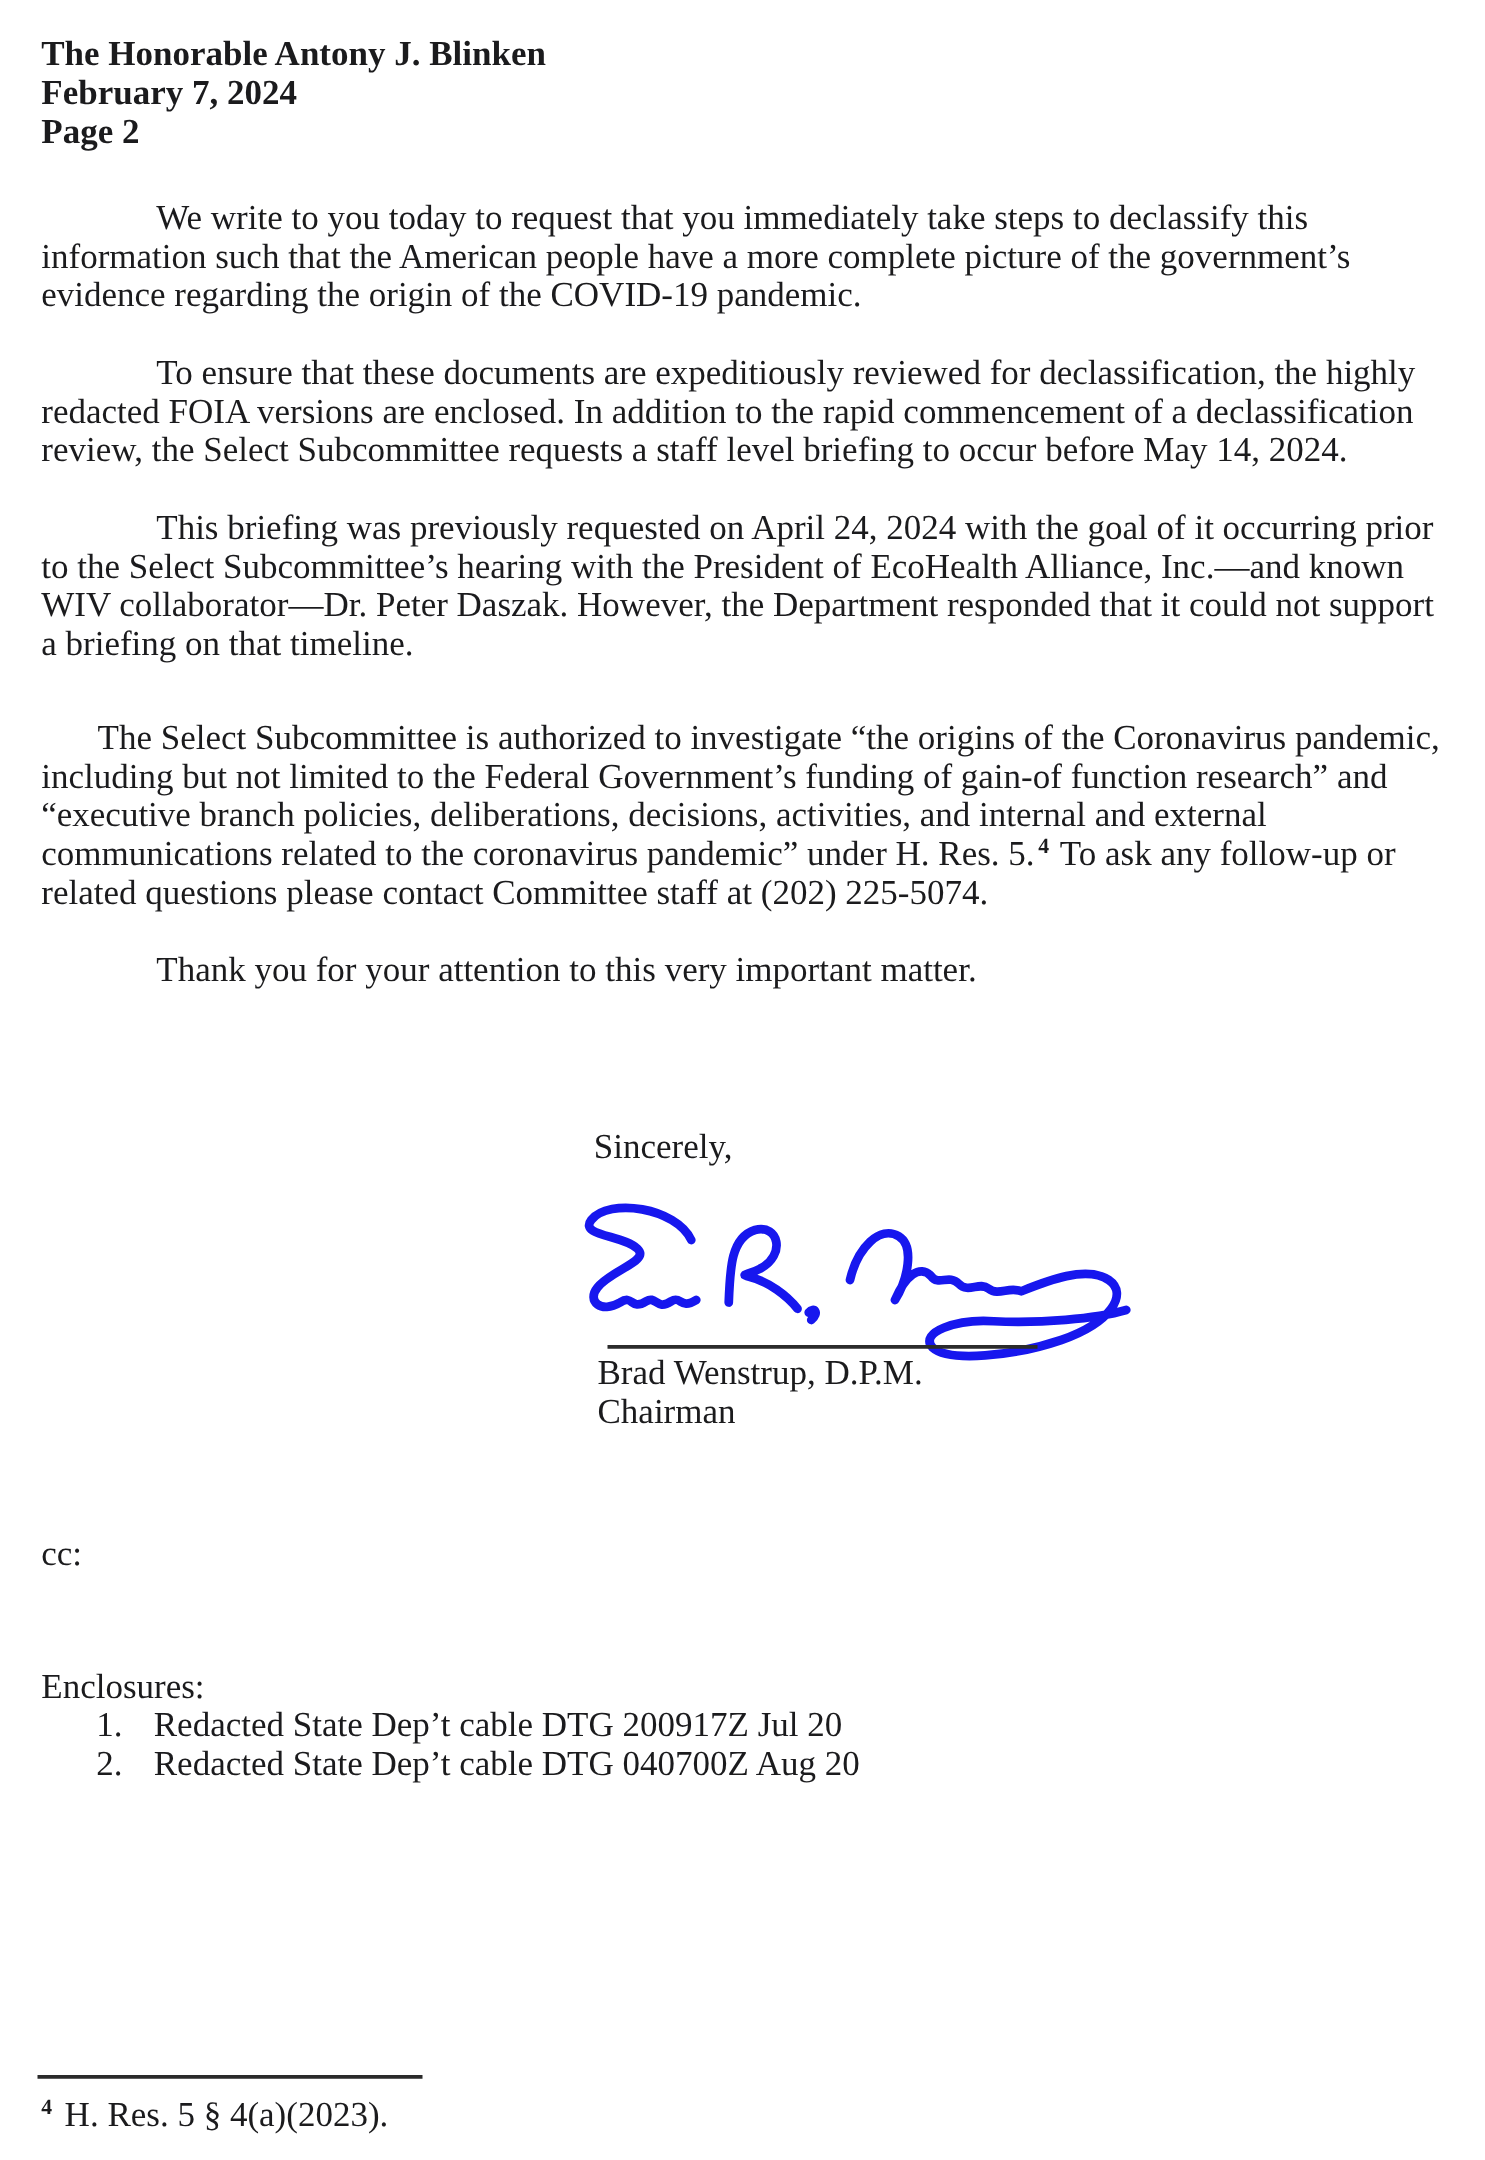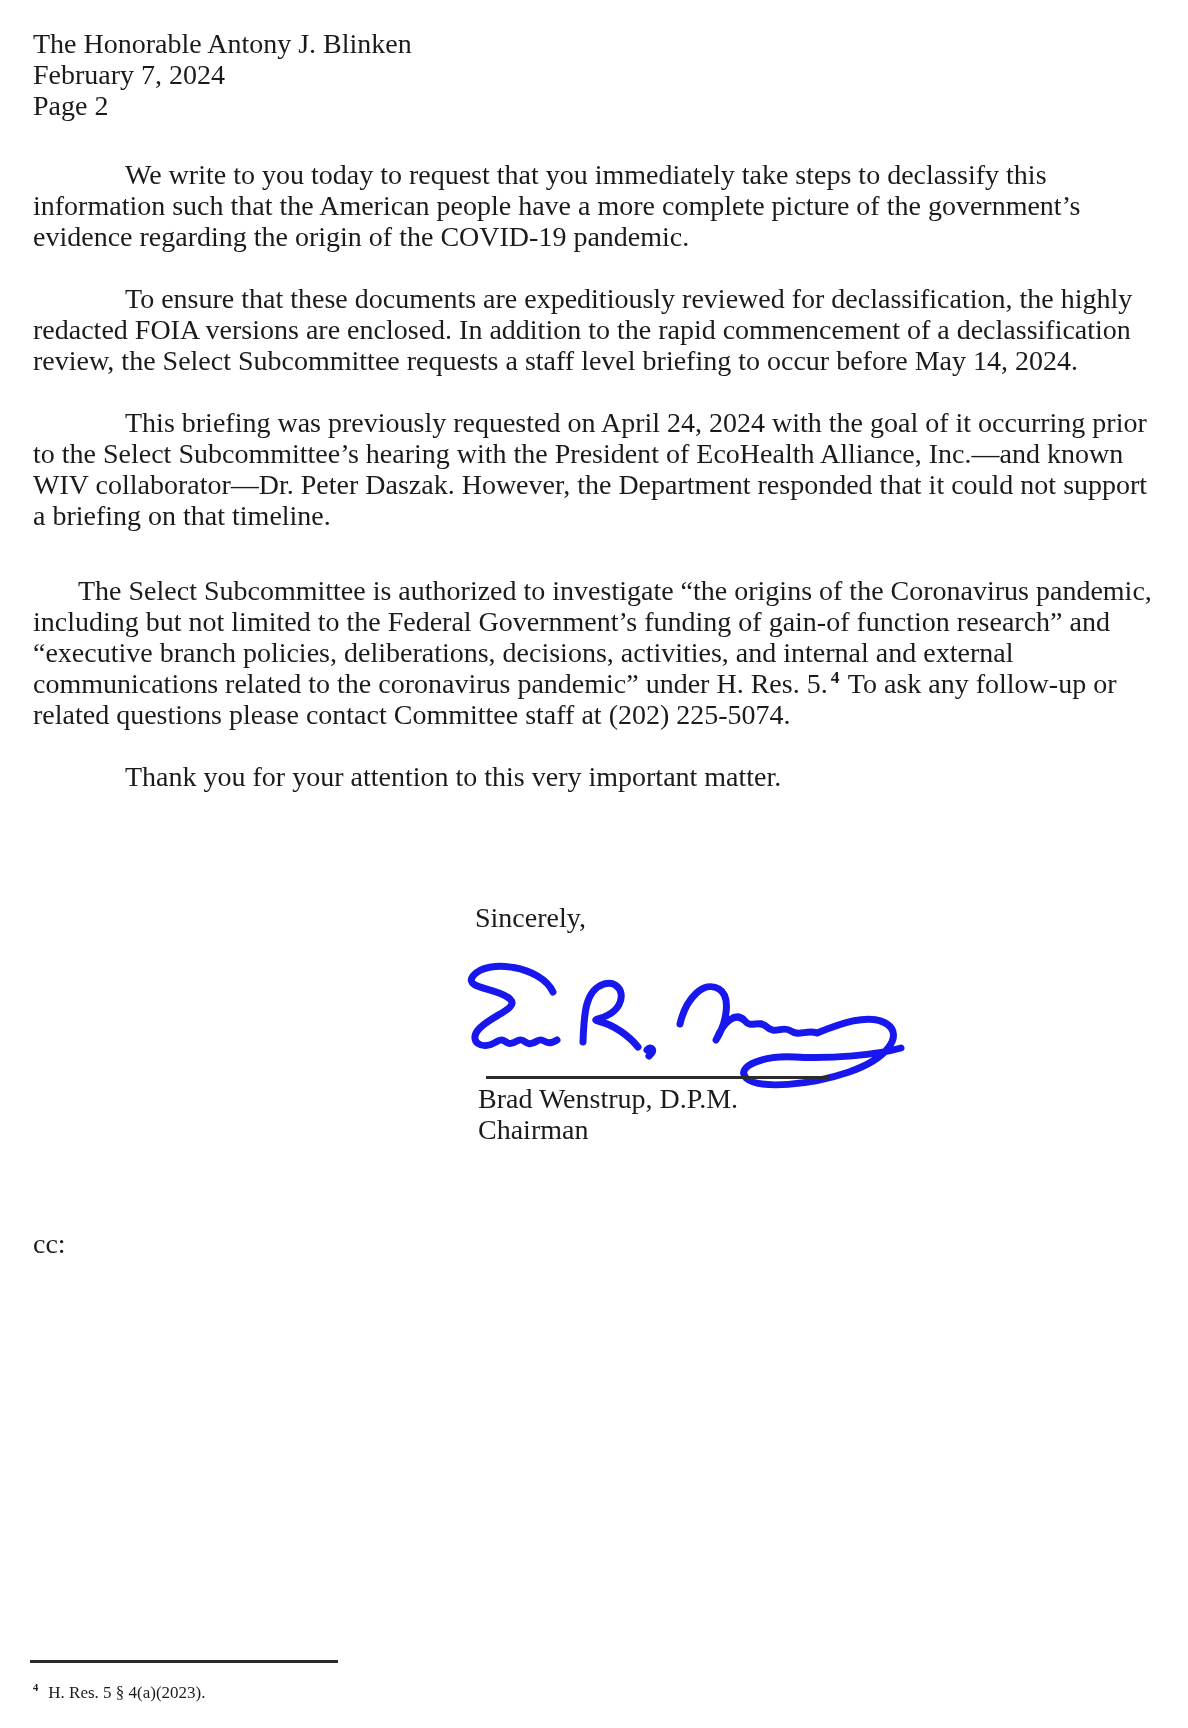--- a/index.html
+++ b/index.html
@@ -13,21 +13,21 @@
     height: 1728px;
     background: #ffffff;
     font-family: "Liberation Serif", "DejaVu Serif", serif;
     font-size: 28px;
     line-height: 31px;
     color: #1b1b1d;
     box-sizing: border-box;
     padding: 28px 33px 0 33px;
     overflow: hidden;
   }
-  .header div { line-height: 31px; }
+  .header div { line-height: 31px; font-weight: bold; }
   .para {
     margin: 31px 0 0 0;
     text-indent: 92px;
     text-align: left;
   }
   .para-first { margin-top: 38px; }
   .para-small-indent { text-indent: 45px; margin-top: 44px; }
   sup.fnref {
     font-size: 0.62em;
     vertical-align: super;
@@ -83,21 +83,21 @@
     left: 30px;
     top: 1660px;
     width: 308px;
     height: 0;
     border-top: 3px solid #2a2a2a;
   }
   .footnote {
     position: absolute;
     left: 33px;
     top: 1678px;
-    font-size: 17px;
+    font-size: 28px;
     line-height: 30px;
   }
   .footnote sup {
     font-size: 0.62em;
     vertical-align: super;
     line-height: 0;
     margin-right: 10px;
     font-weight: bold;
   }
 </style>
@@ -136,20 +136,25 @@
 
   <div class="signer">
     <div>Brad Wenstrup, D.P.M.</div>
     <div>Chairman</div>
   </div>
 
   <div class="cc-block">
     <span class="cc-label">cc:</span>
   </div>
 
+  <div class="enclosures">
+    <div class="enc-label">Enclosures:</div>
+    <div class="enc-item"><span class="enc-num">1.</span><span>Redacted State Dep’t cable DTG 200917Z Jul 20</span></div>
+    <div class="enc-item"><span class="enc-num">2.</span><span>Redacted State Dep’t cable DTG 040700Z Aug 20</span></div>
+  </div>
 
   <div class="footnote-rule"></div>
 
   <div class="footnote">
     <sup>4</sup><span>H. Res. 5 § 4(a)(2023).</span>
   </div>
 
 </div>
 
 </body></html>

